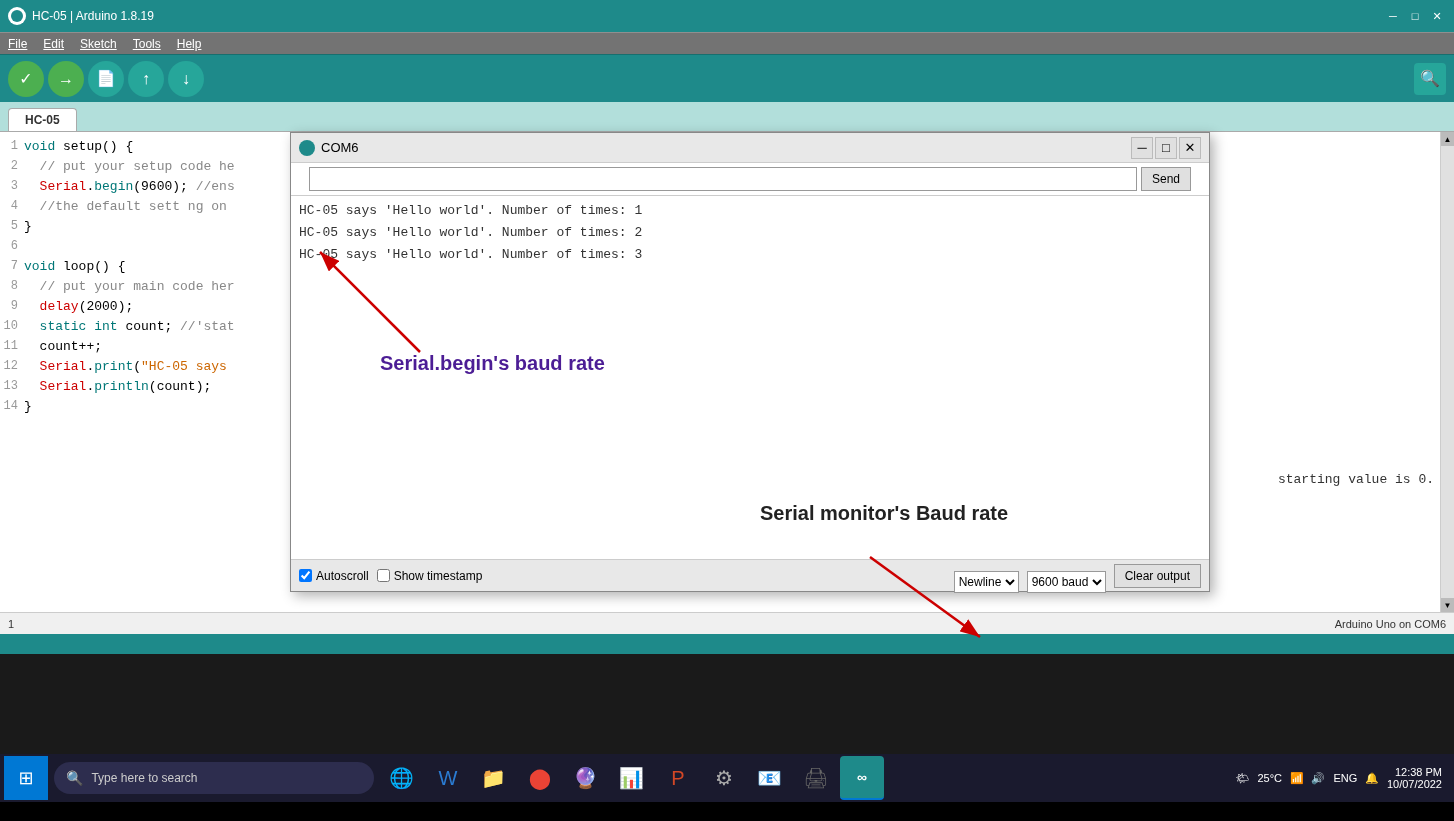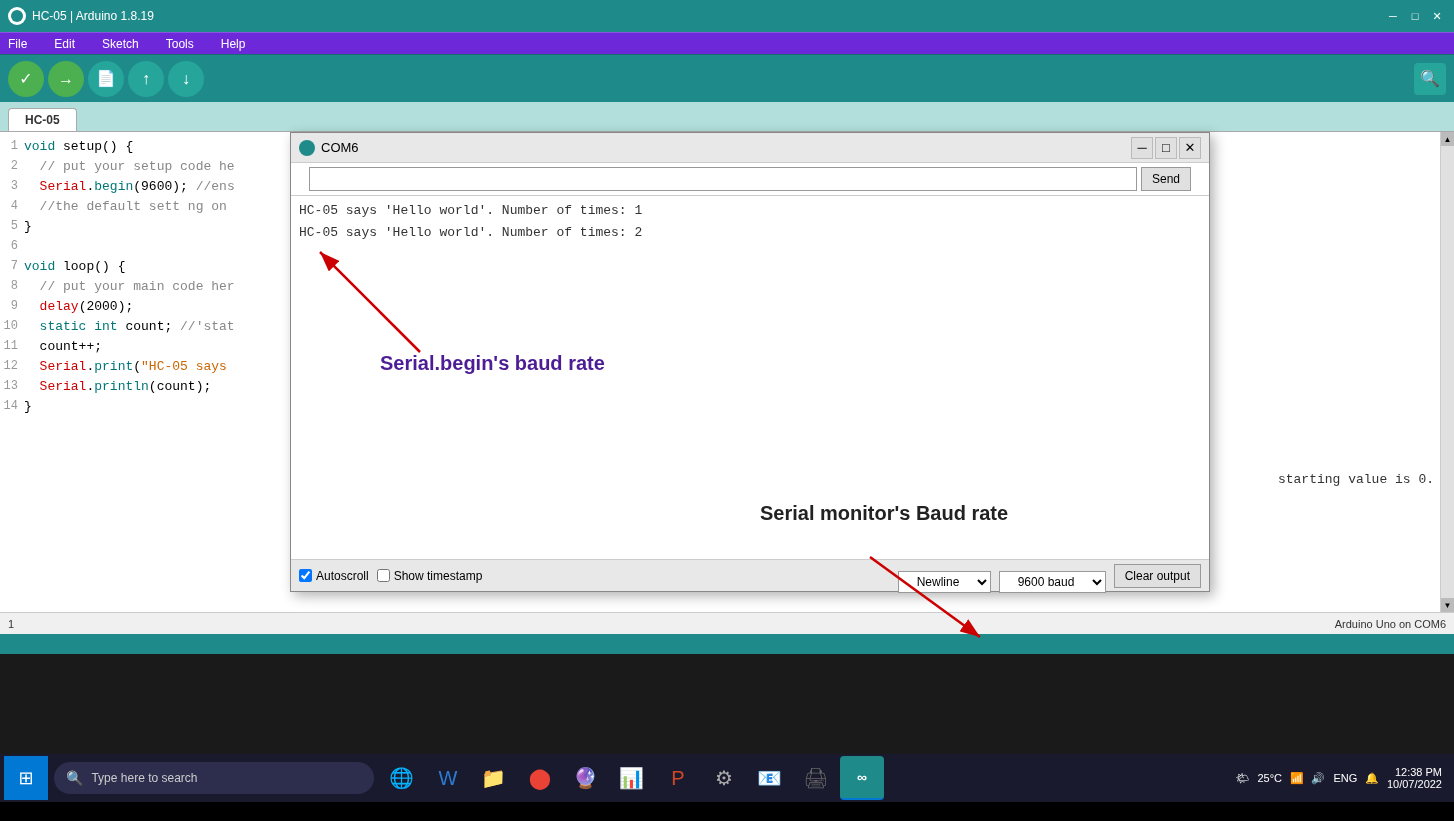--- a/index.html
+++ b/index.html
@@ -20,28 +20,29 @@
     .title-bar-left { display: flex; align-items: center; gap: 6px; }
     .title-bar-logo { width: 18px; height: 18px; background: #fff; border-radius: 50%; display: flex; align-items: center; justify-content: center; }
     .title-bar-logo-inner { width: 12px; height: 12px; background: #1e8a8a; border-radius: 50%; }
     .title-bar-controls { display: flex; gap: 4px; }
     .title-bar-btn { width: 18px; height: 18px; display: flex; align-items: center; justify-content: center; font-size: 11px; color: white; cursor: pointer; }
 
     
     .menu-bar {
       width: 100%;
       height: 22px;
-      background: #6d28d9;
+      background: #737373;
       display: flex;
       align-items: center;
       padding: 0 4px;
       font-size: 12px;
       color: white;
-      gap: 19px;
+      gap: 8px;
       border-top: 1px solid rgba(255,255,255,0.2);
+      text-decoration: underline;
     }
     .menu-item { padding: 0 4px; cursor: pointer; }
 
     
     .toolbar {
       width: 100%;
       height: 48px;
       background: #1e8a8a;
       display: flex;
       align-items: center;
@@ -207,21 +208,21 @@
       gap: 8px;
       font-size: 12px;
     }
     .sm-checkbox { display: flex; align-items: center; gap: 4px; }
     .sm-spacer { flex: 1; }
     .sm-select {
       height: 22px;
       border: 1px solid #999;
       background: white;
       font-size: 12px;
-      padding: 0 14px;
+      padding: 0 0;
       margin-top: 12px;
     }
     .sm-clear-btn {
       height: 24px;
       padding: 0 10px;
       background: #e0e0e0;
       border: 1px solid #999;
       cursor: pointer;
       font-size: 12px;
     }
@@ -485,20 +486,21 @@
     </div>
 
     <div class="sm-input-row">
       <input class="sm-input" type="text" placeholder="" style="">
       <button class="sm-send-btn">Send</button>
     </div>
 
     <div class="sm-output">
       <div class="sm-output-line">HC-05 says 'Hello world'. Number of times: 1</div>
       <div class="sm-output-line">HC-05 says 'Hello world'. Number of times: 2</div>
+      <div class="sm-output-line">HC-05 says 'Hello world'. Number of times: 3</div>
     </div>
 
     <div class="sm-footer">
       <div class="sm-checkbox">
         <input type="checkbox" checked="" style="">
         <label>Autoscroll</label>
       </div>
       <div class="sm-checkbox">
         <input type="checkbox" style="">
         <label>Show timestamp</label>

